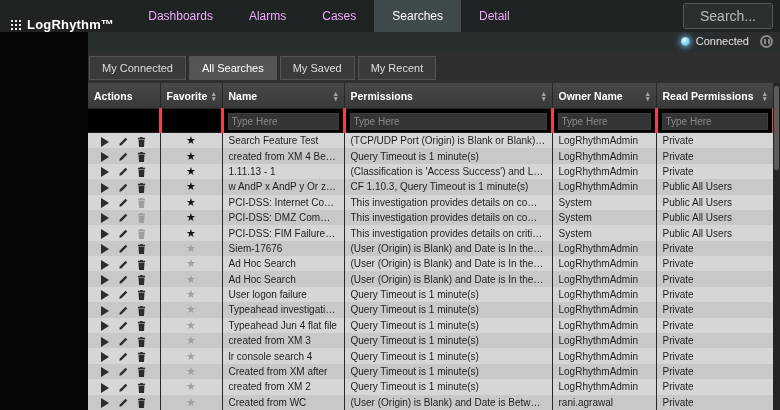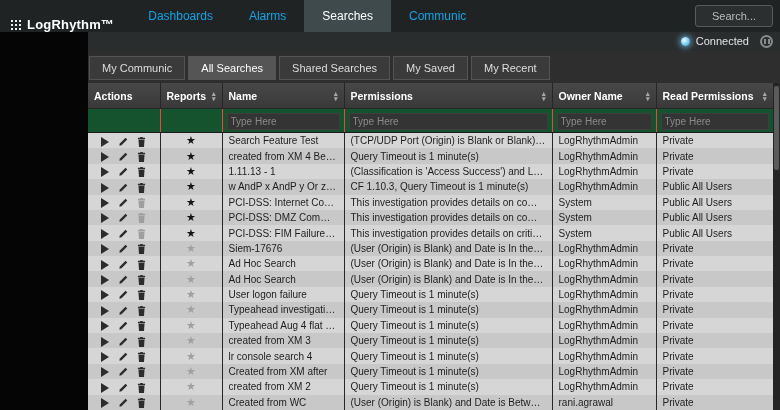--- a/index.html
+++ b/index.html
@@ -11,25 +11,25 @@
     -webkit-font-smoothing: antialiased;
   }
 
   
   .topbar { height: 32px; background: #1f2324; display: flex; align-items: flex-end; }
   .logo { display: flex; align-items: center; gap: 5px; padding: 0 16px 0 10px; color: #fff; font-weight: bold; font-size: 13px; letter-spacing: .2px; }
   .logo-dots { width: 12px; height: 12px;
     background-image: radial-gradient(circle, #ededed 1.1px, transparent 1.45px);
     background-size: 4px 4px; background-position: 0 0; }
   .nav { display: flex; }
-  .nav-item { padding: 0 18px; line-height: 32px; font-size: 12px; color: #0ea5e9; cursor: pointer; }
+  .nav-item { padding: 0 18px; line-height: 32px; font-size: 12px; color: #f0abfc; cursor: pointer; }
   .nav-item.active { background: #3e4a4b; color: #fff; }
   .topbar-spacer { flex: 1; }
   .search-btn { align-self: center; margin-right: 7px; background: #2c2f30; color: #b9bcbc;
-    border: 1px solid #585c5c; border-radius: 3px; font-size: 11px; padding: 4px 16px;
+    border: 1px solid #585c5c; border-radius: 3px; font-size: 14px; padding: 4px 16px;
     font-family: inherit; cursor: pointer; }
 
   
   .below { display: flex; height: 378px; }
   .left-strip { width: 88px; background: #050505; }
   .content { flex: 1; background: #2e2e2e; display: flex; flex-direction: column; }
 
   
   .statusbar { height: 25px; background: #2a2d2d; display: flex; align-items: center;
     justify-content: flex-end; gap: 11px; padding-right: 7px; }
@@ -51,22 +51,22 @@
   
   .table-wrap { position: relative; margin-top: 3px; flex: 1; width: 692px; }
   table { border-collapse: collapse; table-layout: fixed; width: 685px; }
 
   tr.header-row th { background: linear-gradient(#484848, #393939); color: #fff;
     font-size: 10.5px; font-weight: bold; text-align: right; padding: 5px 6px; height: 26px;
     border-right: 1px solid #262626; border-bottom: 1px solid #262626; }
   .th-inner { display: flex; align-items: center; justify-content: space-between; }
   .sort { display: flex; flex-direction: column; font-size: 7px; line-height: 5px; color: #a8a8a8; }
 
-  tr.filter-row th { background: #14532d; padding: 2px 4px; height: 21px;
-    border-right: 1px solid #ef4444; border-bottom: 1px solid #1c1c1c; }
+  tr.filter-row th { background: #000000; padding: 2px 4px; height: 21px;
+    border-right: 3px solid #ef4444; border-bottom: 1px solid #1c1c1c; }
   .filter-input { width: 100%; background: #343434; border: 1px solid #3e3e3e; color: #cfcfcf;
     font-size: 10px; padding: 2px 3px; font-family: inherit; }
   .filter-input::placeholder { color: #8b8b8b; opacity: 1; }
 
   tbody td { font-size: 10px; color: #1d1d1d; padding: 0 6px; height: 15.4px; line-height: 15px;
     border-right: 1px solid rgba(0,0,0,.13); white-space: nowrap; overflow: hidden;
     text-overflow: ellipsis; }
   tbody tr.odd  { background: #d6d6d6; }
   tbody tr.even { background: #c8c8c8; }
 
@@ -87,22 +87,23 @@
 <body>
 
 <div class="topbar">
   <div class="logo">
     <span class="logo-dots"></span>
     <span>LogRhythm™</span>
   </div>
   <div class="nav">
     <div class="nav-item">Dashboards</div>
     <div class="nav-item">Alarms</div>
+    <div class="nav-item">Cases</div>
     <div class="nav-item active">Searches</div>
-    <div class="nav-item">Communic</div>
+    <div class="nav-item">Detail</div>
   </div>
   <div class="topbar-spacer"></div>
   <button class="search-btn">Search...</button>
 </div>
 
 <div class="below">
   <div class="left-strip"></div>
 
   <div class="content">
 
@@ -113,23 +114,22 @@
       </div>
       <div class="pause-btn">
         <span class="pause-circle">
             <span class="bar"></span>
             <span class="bar"></span>
           </span>
       </div>
     </div>
 
     <div class="tabstrip">
-      <div class="tab">My Communic</div>
+      <div class="tab">My Connected</div>
       <div class="tab active">All Searches</div>
-      <div class="tab">Shared Searches</div>
       <div class="tab">My Saved</div>
       <div class="tab">My Recent</div>
     </div>
 
     <div class="table-wrap">
       <table>
         <colgroup>
           <col style="width:72px">
             <col style="width:62px">
             <col style="width:122px">
@@ -139,21 +139,21 @@
         </colgroup>
         <thead>
           <tr class="header-row">
             <th>
               <div class="th-inner">
                   <span>Actions</span>
                 </div>
             </th>
             <th>
               <div class="th-inner">
-                  <span>Reports</span>
+                  <span>Favorite</span>
               <span class="sort">
                     <span>▴</span>
                     <span>▾</span>
                   </span>
                 </div>
             </th>
             <th>
               <div class="th-inner">
                   <span>Name</span>
               <span class="sort">
@@ -526,21 +526,21 @@
       </span>
       <span class="icon trash">
         <svg width="9" height="10" viewBox="0 0 12 14">
                     <path d="M4.5 0h3l.6 1H11v2H1V1h2.9zM1.8 4h8.4l-.7 10H2.5z"></path>
                   </svg>
       </span>
     </td>
     <td class="c-fav">
       <span class="star">★</span>
     </td>
-    <td class="c-name">Typeahead Aug 4 flat file</td>
+    <td class="c-name">Typeahead Jun 4 flat file</td>
     <td class="c-desc">Query Timeout is 1 minute(s)</td>
     <td class="c-owner">LogRhythmAdmin</td>
     <td class="c-perm">Private</td>
   </tr>
             <tr class="even">
     <td class="c-actions">
       <span class="icon">
         <svg width="8" height="10" viewBox="0 0 8 10">
                     <polygon points="0,0 8,5 0,10"></polygon>
                   </svg>

